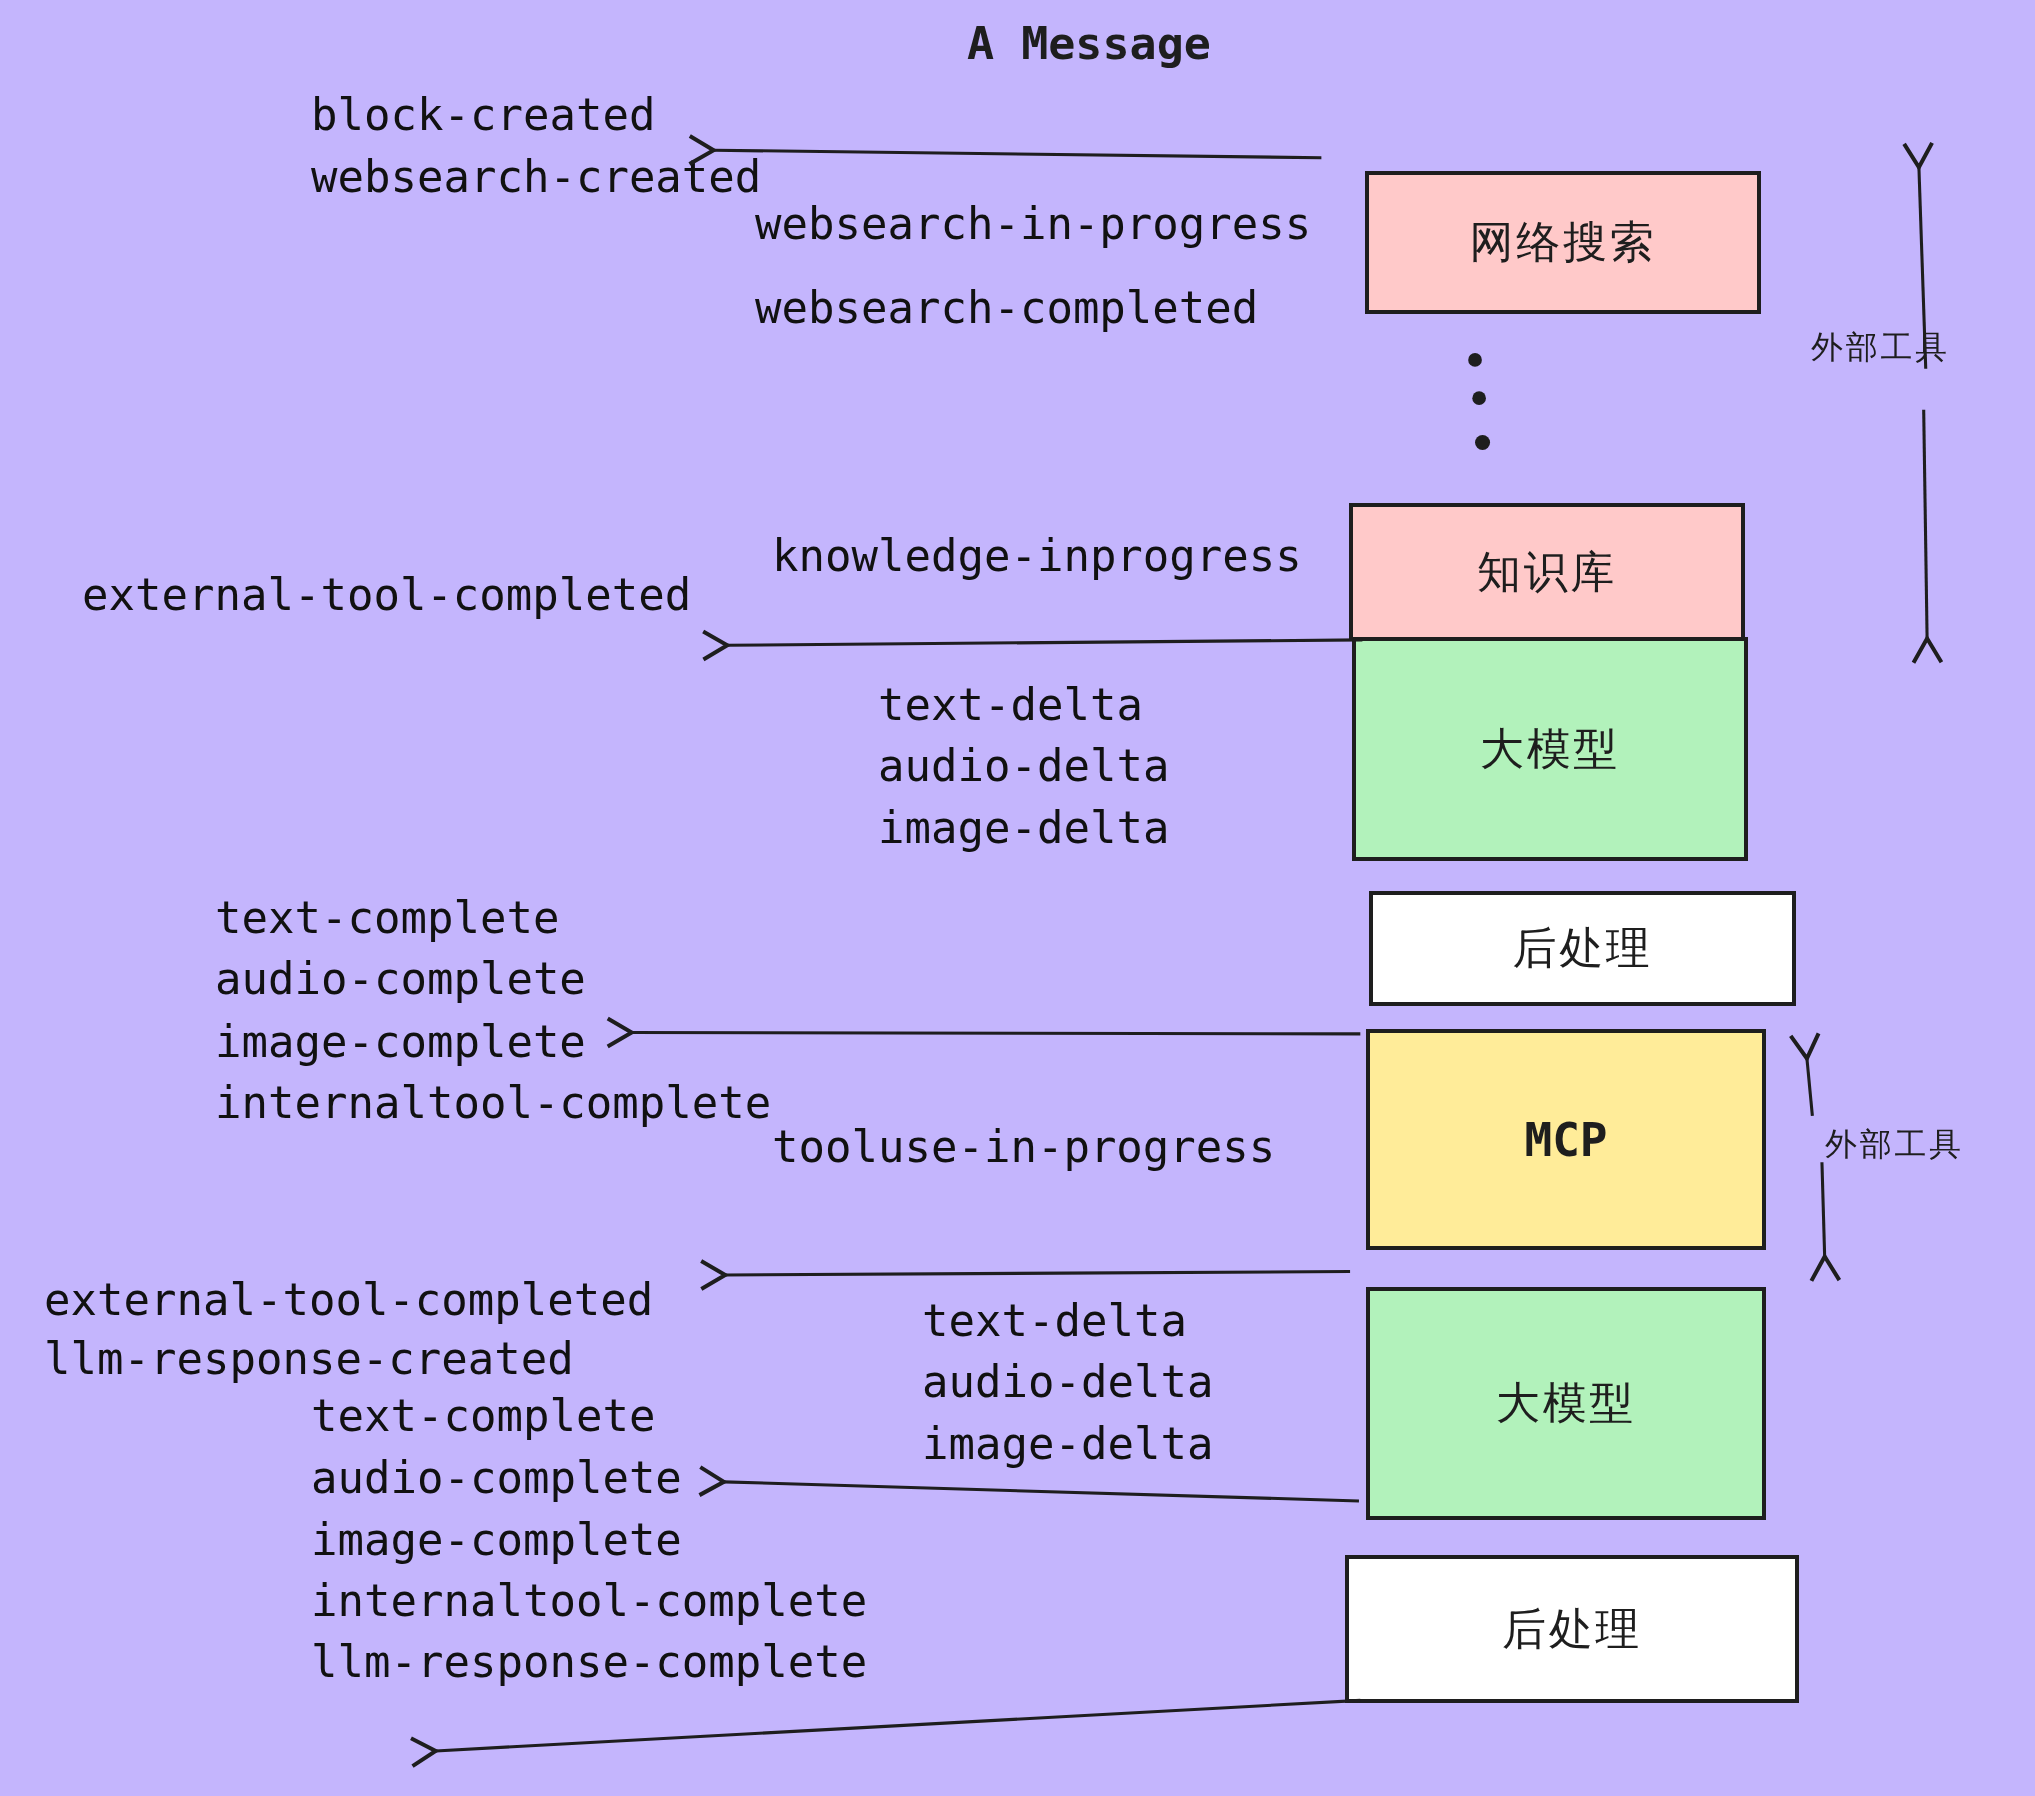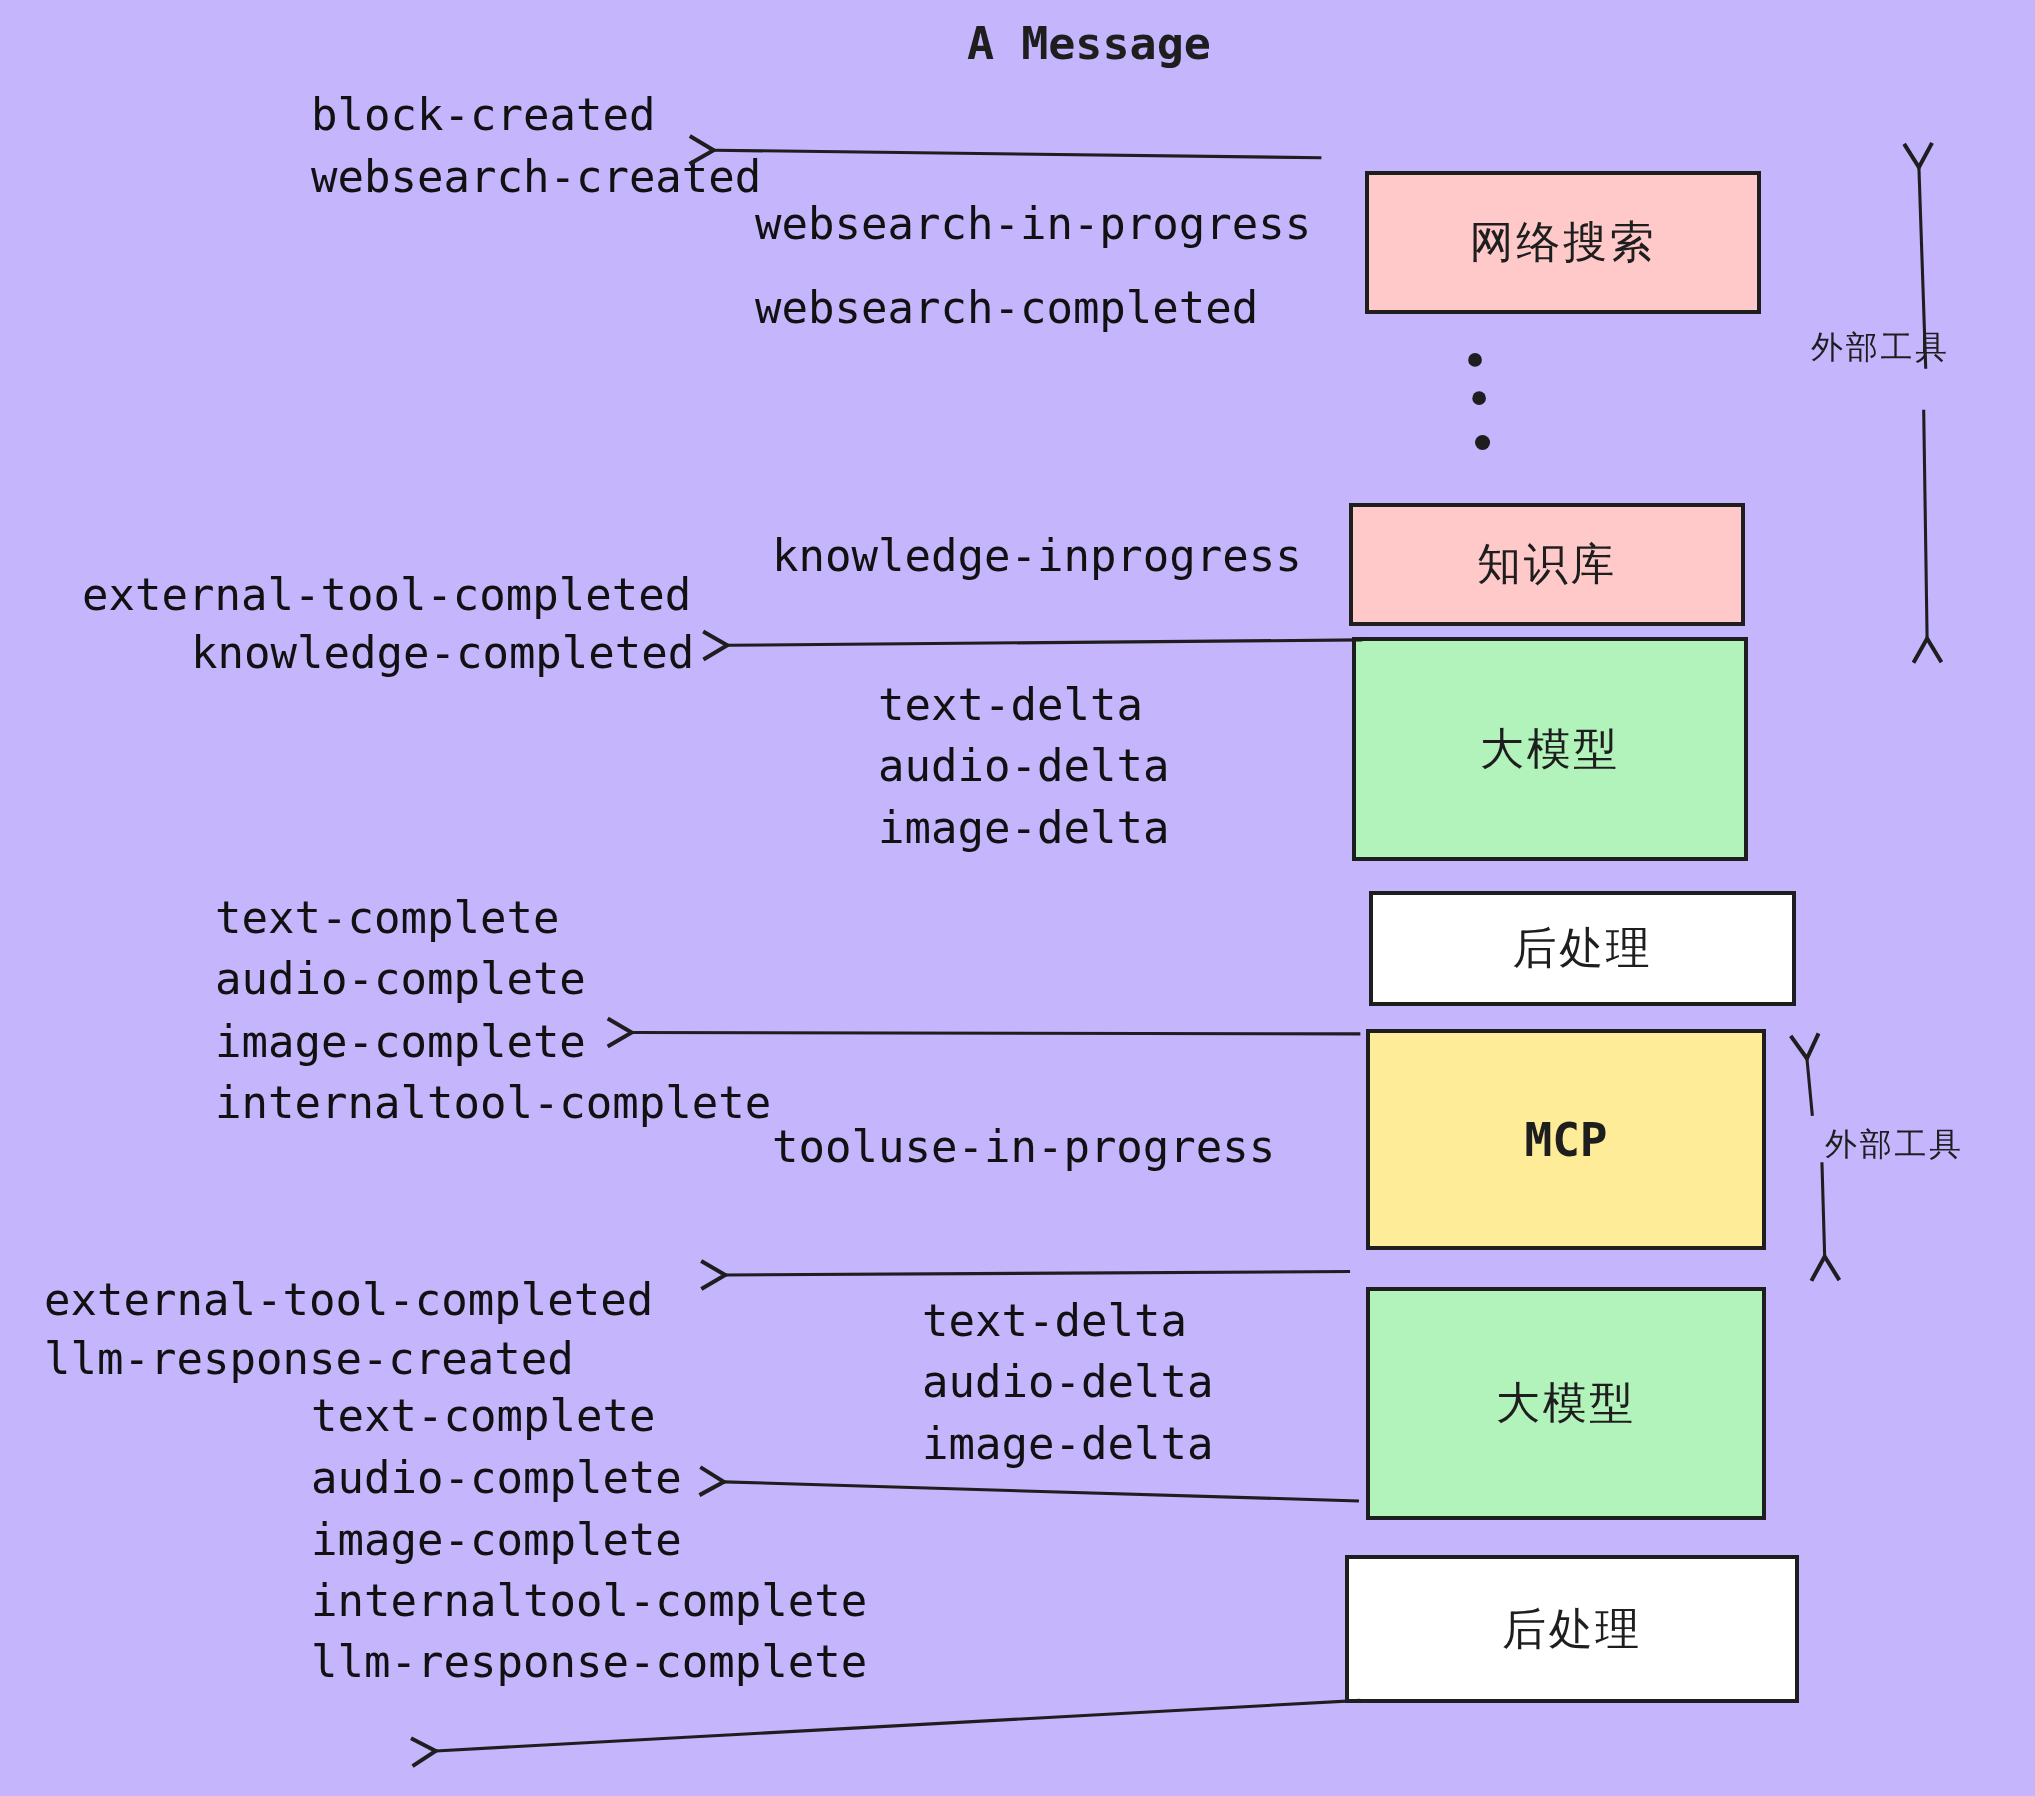--- a/index.html
+++ b/index.html
@@ -64,21 +64,20 @@
 <div id="canvas">
 
   <div class="title" style="left:967px;top:17px;">A Message</div>
 
   <div class="event" style="left:311px;top:92px;">block-created</div>
   <div class="event" style="left:311px;top:154px;">websearch-created</div>
   <div class="event" style="left:755px;top:201px;">websearch-in-progress</div>
   <div class="event" style="left:755px;top:285px;">websearch-completed</div>
   <div class="event" style="left:772px;top:533px;">knowledge-inprogress</div>
   <div class="event" style="left:82px;top:572px;">external-tool-completed</div>
-  <div class="event" style="left:191px;top:630px;">knowledge-completed</div>
 
   <div class="event" style="left:878px;top:682px;">text-delta</div>
   <div class="event" style="left:878px;top:743px;">audio-delta</div>
   <div class="event" style="left:878px;top:805px;">image-delta</div>
 
   <div class="event" style="left:215px;top:895px;">text-complete</div>
   <div class="event" style="left:215px;top:956px;">audio-complete</div>
   <div class="event" style="left:215px;top:1019px;">image-complete</div>
   <div class="event" style="left:215px;top:1080px;">internaltool-complete</div>
 
@@ -95,21 +94,21 @@
   <div class="event" style="left:311px;top:1455px;">audio-complete</div>
   <div class="event" style="left:311px;top:1517px;">image-complete</div>
   <div class="event" style="left:311px;top:1578px;">internaltool-complete</div>
   <div class="event" style="left:311px;top:1639px;">llm-response-complete</div>
 
 
   <div class="box" style="left:1349px;top:171px;width:396px;height:143px;background:#ffc9c9;margin-left:16px;">
     <span class="cn">网络搜索</span>
   </div>
 
-  <div class="box" style="left:1349px;top:503px;width:396px;height:123px;background:#ffc9c9;">
+  <div class="box" style="left:1349px;top:503px;width:396px;height:138px;background:#ffc9c9;">
     <span class="cn">知识库</span>
   </div>
 
   <div class="box" style="left:1352px;top:637px;width:396px;height:224px;background:#b2f2bb;">
     <span class="cn">大模型</span>
   </div>
 
   <div class="box" style="left:1369px;top:891px;width:427px;height:115px;background:#ffffff;">
     <span class="cn">后处理</span>
   </div>

